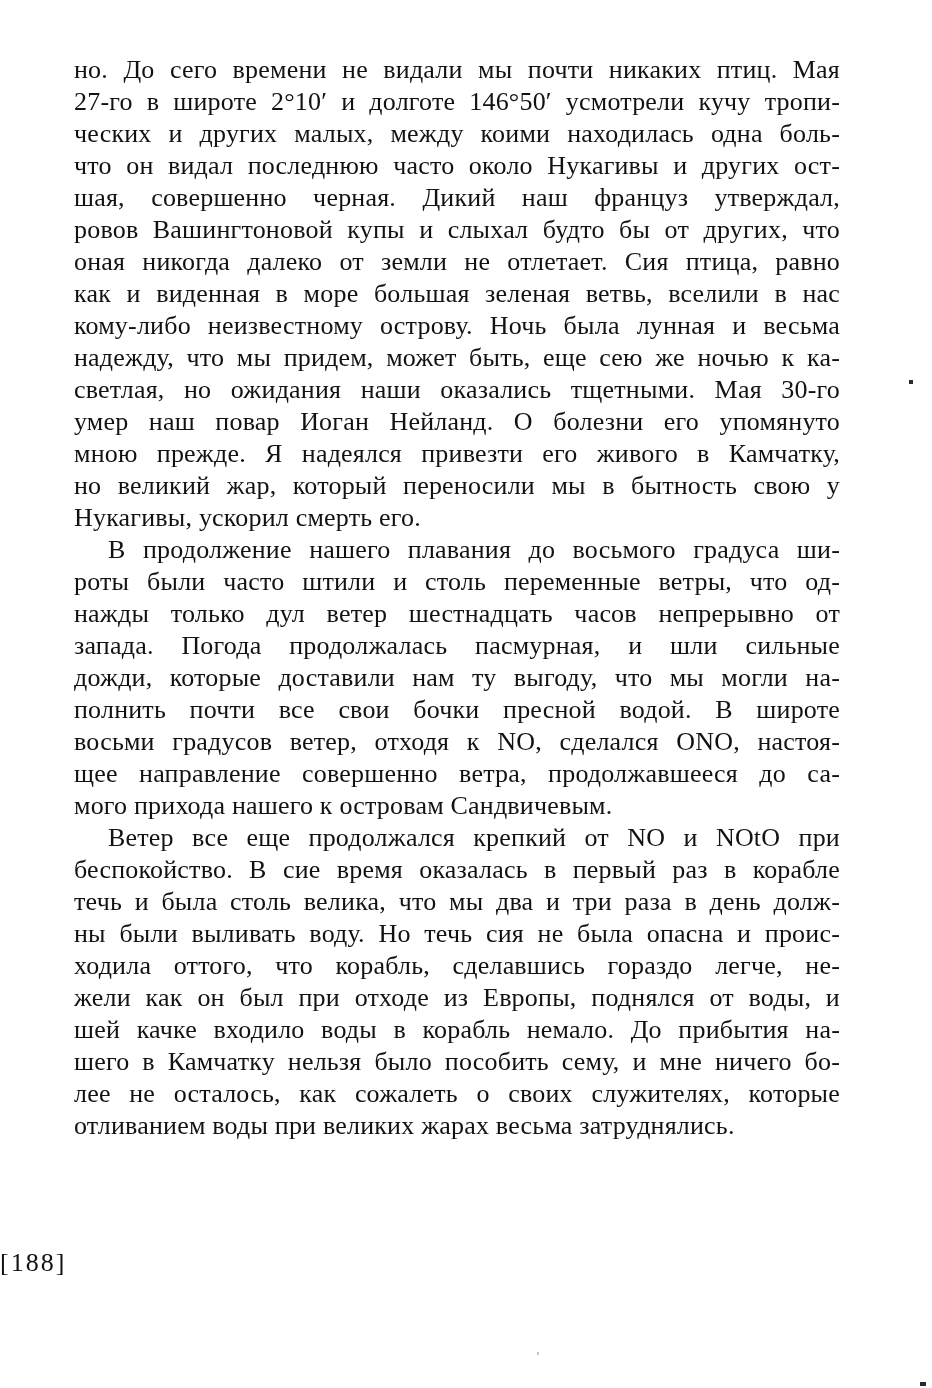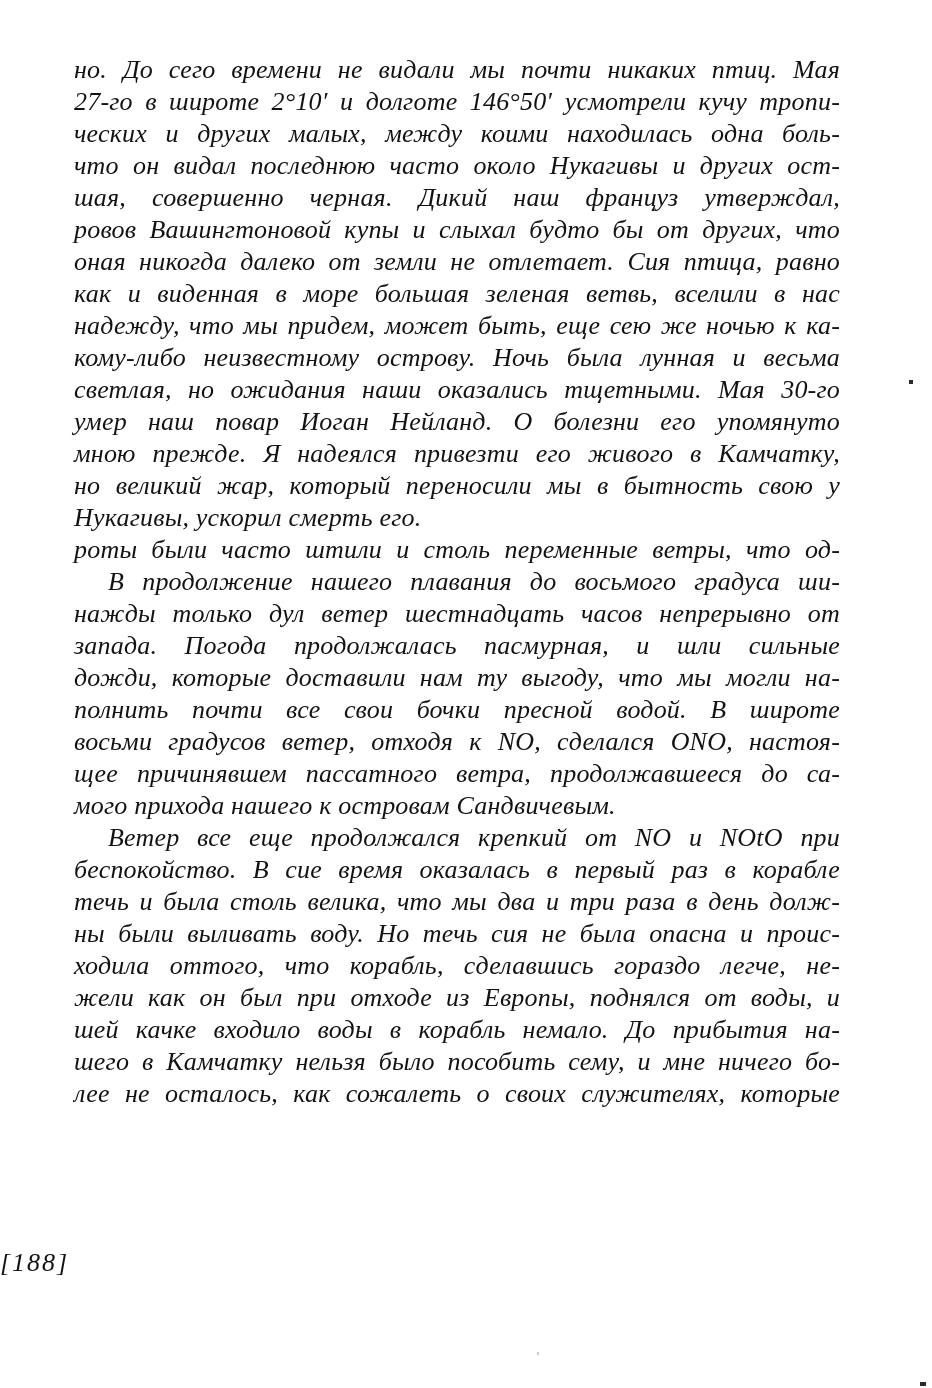--- a/index.html
+++ b/index.html
@@ -9,21 +9,20 @@
   }
 
   .page {
     position: relative;
     width: 932px;
     height: 1388px;
     background: var(--bg-color, #ffffff);
     color: var(--text-color, #111111);
     font-family: "Liberation Serif", "DejaVu Serif", serif;
     overflow: hidden;
-    font-style: italic;
   }
 
   .text-block {
     position: absolute;
     left: 74px;
     top: 54px;
     width: 766px;
   }
 
   .para { display: block; }
@@ -74,49 +73,50 @@
   <main class="text-block">
       <div class="para">
         <div class="line">но. До сего времени не видали мы почти никаких птиц. Мая</div>
         <div class="line">27-го в широте 2°10′ и долготе 146°50′ усмотрели кучу тропи-</div>
         <div class="line">ческих и других малых, между коими находилась одна боль-</div>
         <div class="line">что он видал последнюю часто около Нукагивы и других ост-</div>
         <div class="line">шая, совершенно черная. Дикий наш француз утверждал,</div>
         <div class="line">ровов Вашингтоновой купы и слыхал будто бы от других, что</div>
         <div class="line">оная никогда далеко от земли не отлетает. Сия птица, равно</div>
         <div class="line">как и виденная в море большая зеленая ветвь, вселили в нас</div>
+        <div class="line">кому-либо неизвестному острову. Ночь была лунная и весьма</div>
         <div class="line">надежду, что мы придем, может быть, еще сею же ночью к ка-</div>
-        <div class="line">кому-либо неизвестному острову. Ночь была лунная и весьма</div>
         <div class="line">светлая, но ожидания наши оказались тщетными. Мая 30-го</div>
         <div class="line">умер наш повар Иоган Нейланд. О болезни его упомянуто</div>
         <div class="line">мною прежде. Я надеялся привезти его живого в Камчатку,</div>
         <div class="line">но великий жар, который переносили мы в бытность свою у</div>
         <div class="line last">Нукагивы, ускорил смерть его.</div>
       </div>
       <div class="para">
+        <div class="line indent">В продолжение нашего плавания до восьмого градуса ши-</div>
         <div class="line">роты были часто штили и столь переменные ветры, что од-</div>
-        <div class="line indent">В продолжение нашего плавания до восьмого градуса ши-</div>
         <div class="line">нажды только дул ветер шестнадцать часов непрерывно от</div>
         <div class="line">запада. Погода продолжалась пасмурная, и шли сильные</div>
         <div class="line">дожди, которые доставили нам ту выгоду, что мы могли на-</div>
         <div class="line">полнить почти все свои бочки пресной водой. В широте</div>
         <div class="line">восьми градусов ветер, отходя к NO, сделался ONO, настоя-</div>
-        <div class="line">щее причинявшем пассатного ветра, продолжавшееся до са-</div>
+        <div class="line">щее направление совершенно ветра, продолжавшееся до са-</div>
         <div class="line last">мого прихода нашего к островам Сандвичевым.</div>
       </div>
       <div class="para">
         <div class="line indent">Ветер все еще продолжался крепкий от NO и NOtO при</div>
         <div class="line">беспокойство. В сие время оказалась в первый раз в корабле</div>
         <div class="line">течь и была столь велика, что мы два и три раза в день долж-</div>
         <div class="line">ны были выливать воду. Но течь сия не была опасна и проис-</div>
         <div class="line">ходила оттого, что корабль, сделавшись гораздо легче, не-</div>
         <div class="line">жели как он был при отходе из Европы, поднялся от воды, и</div>
         <div class="line">шей качке входило воды в корабль немало. До прибытия на-</div>
         <div class="line">шего в Камчатку нельзя было пособить сему, и мне ничего бо-</div>
         <div class="line">лее не осталось, как сожалеть о своих служителях, которые</div>
+        <div class="line last">отливанием воды при великих жарах весьма затруднялись.</div>
       </div>
     </main>
 
   <div class="page-number">[188]</div>
 
   <div class="speck speck-1"></div>
   <div class="speck speck-2"></div>
   <div class="speck speck-3"></div>
 
 </div>

